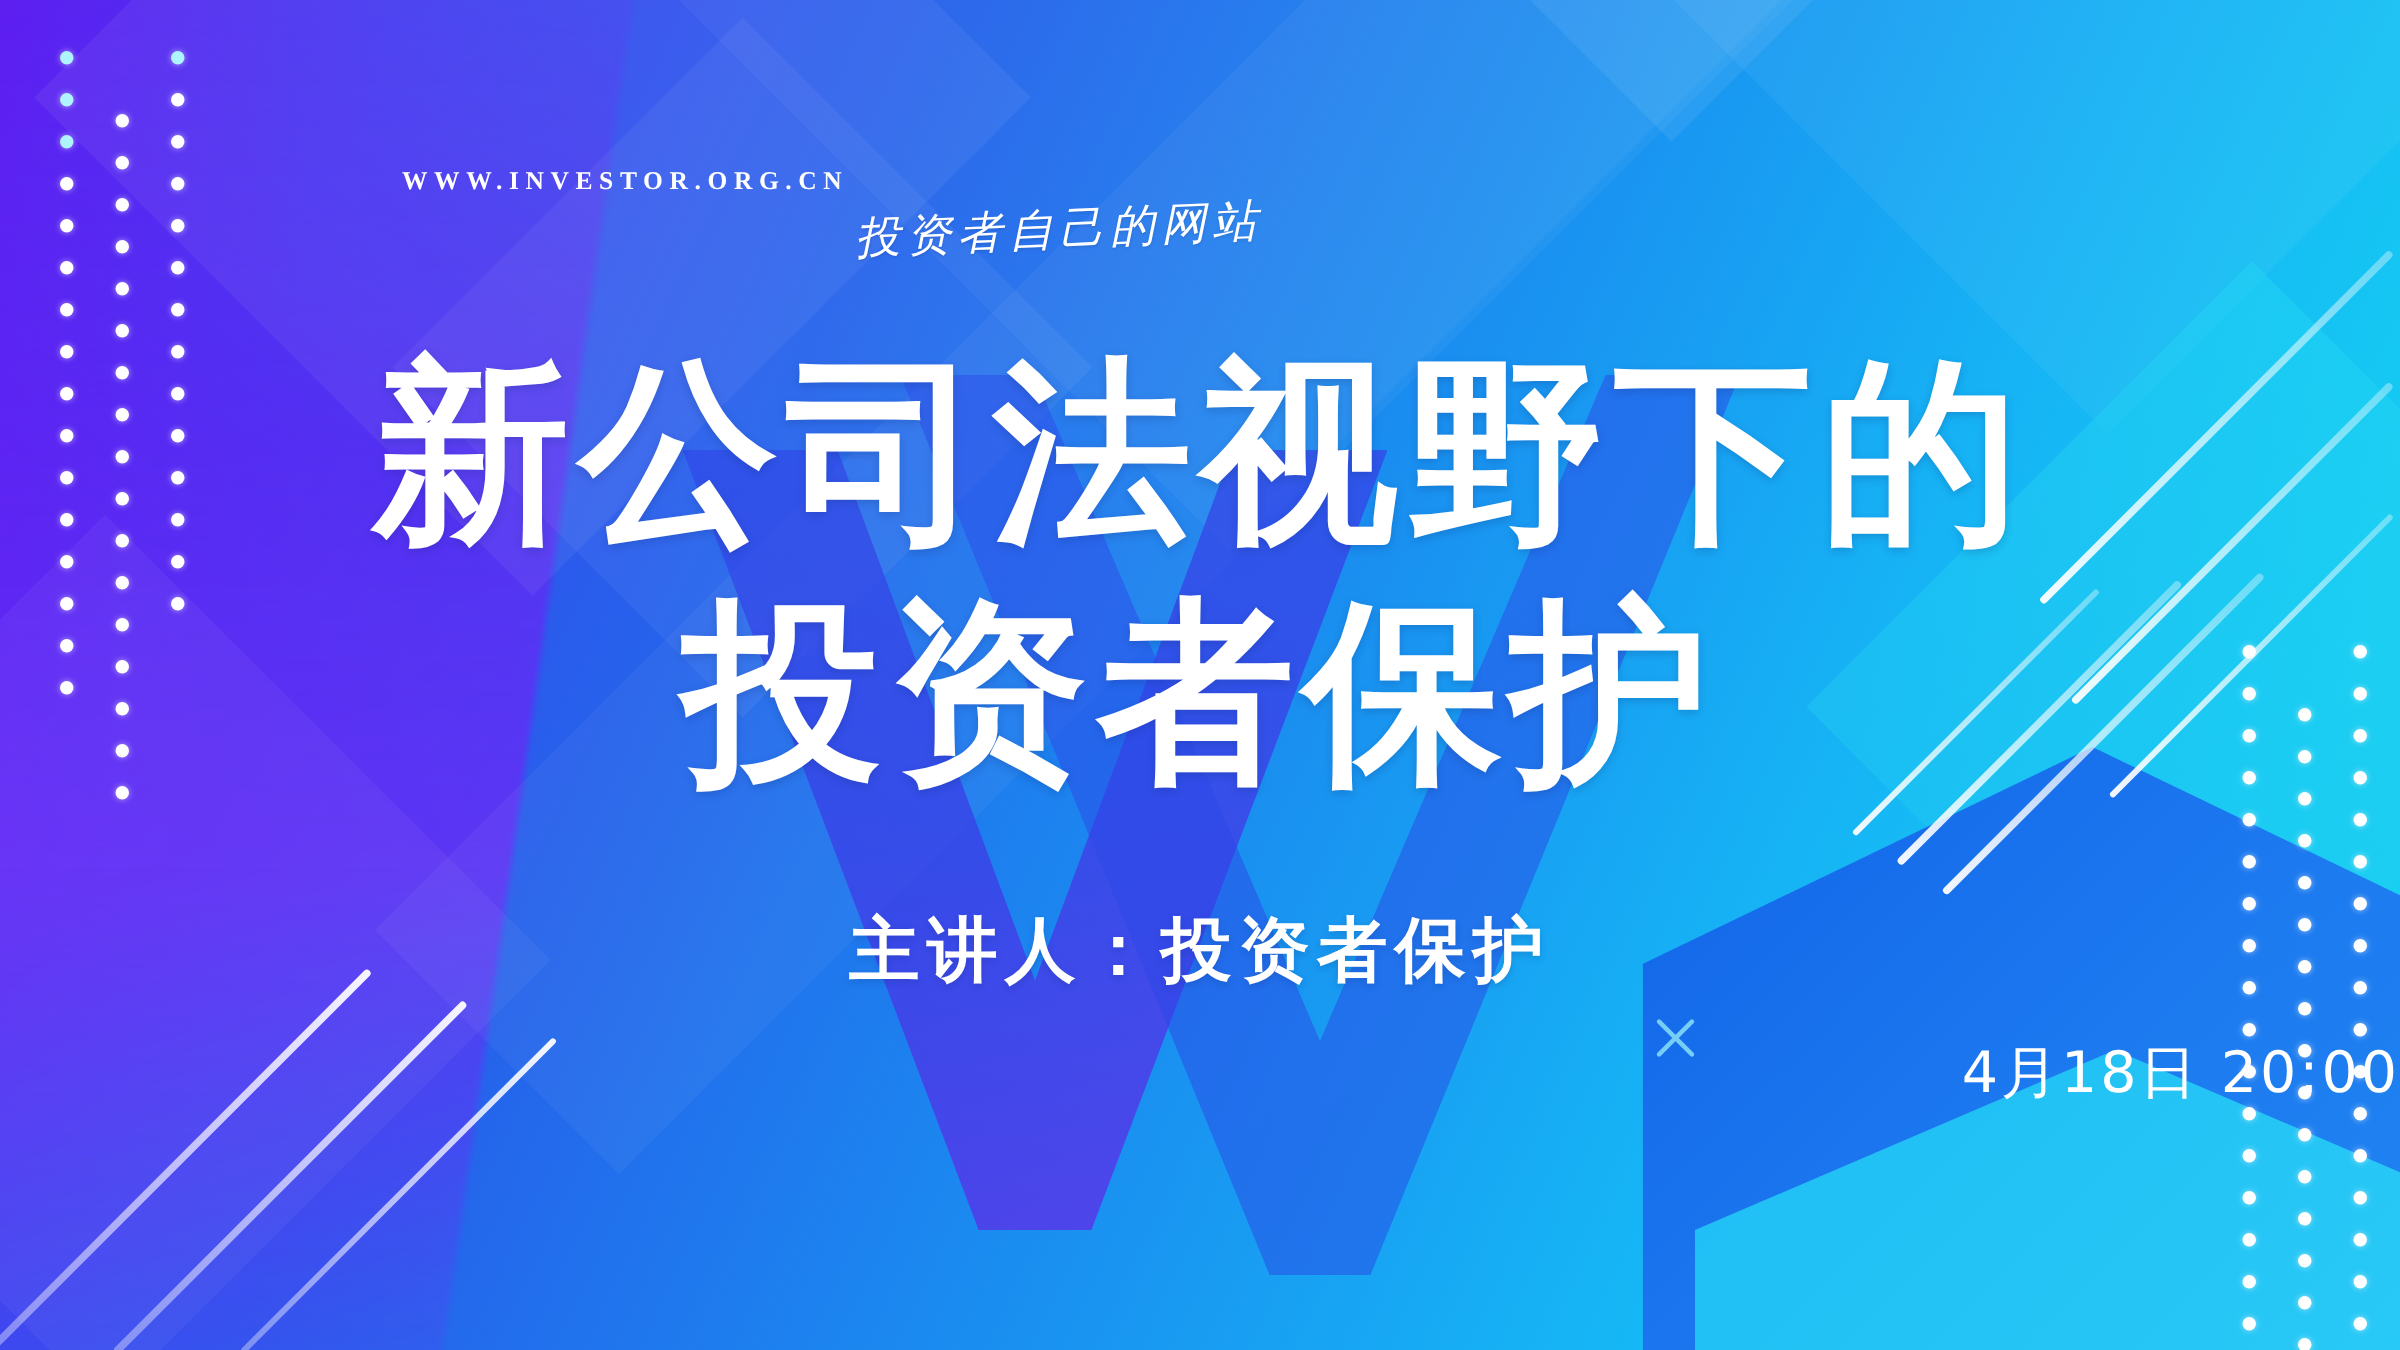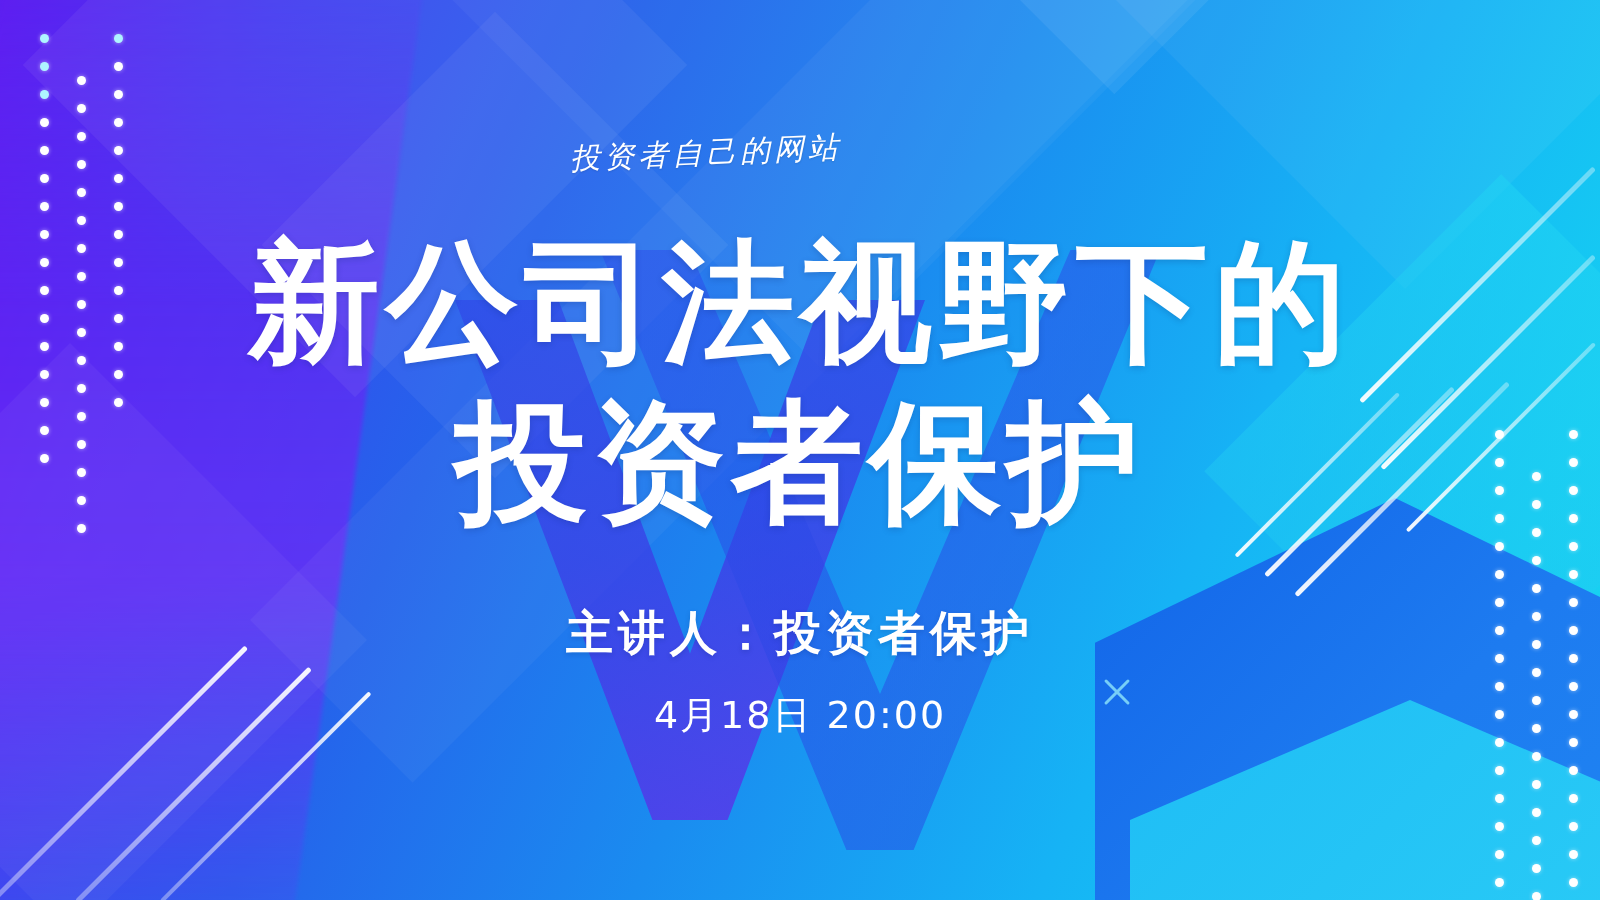--- a/index.html
+++ b/index.html
@@ -98,21 +98,21 @@
   .title-l1{top:236px;font-size:132px;}
   .title-l2{top:396px;font-size:132px;}
 
   .speaker{
     position:absolute;left:0;right:0;top:602px;text-align:center;color:#fff;
     font-family:"DejaVu Sans","Liberation Sans",sans-serif;font-weight:bold;
     font-size:47px;letter-spacing:5px;
     text-shadow:0 2px 5px rgba(12,40,110,.2);
   }
   .datetime{
-    position:absolute;left:0;right:0;top:690px;text-align:center;color:#fff;
+    position:absolute;left:0;right:0;top:690px;text-align:right;color:#fff;
     font-family:"DejaVu Sans","Liberation Sans",sans-serif;
     font-size:38px;letter-spacing:2px;
   }
   .cross{
     position:absolute;left:1100px;top:675px;width:34px;height:34px;opacity:.8;
   }
   .cross:before,.cross:after{
     content:"";position:absolute;left:50%;top:0;width:3px;height:34px;
     background:#8fe7fb;border-radius:2px;
   }
@@ -254,20 +254,21 @@
         <div class="dot" style="left: 1569px; top: 738px;"></div>
         <div class="dot" style="left: 1569px; top: 766px;"></div>
         <div class="dot" style="left: 1569px; top: 794px;"></div>
         <div class="dot" style="left: 1569px; top: 822px;"></div>
         <div class="dot" style="left: 1569px; top: 850px;"></div>
         <div class="dot" style="left: 1569px; top: 878px;"></div>
       </div>
   </div>
 
   <div class="logo-block">
+    <div class="logo-url">WWW.INVESTOR.ORG.CN</div>
   </div>
   <div class="tagline">投资者自己的网站</div>
 
   <div class="title title-l1">新公司法视野下的</div>
   <div class="title title-l2">投资者保护</div>
 
   <div class="speaker">主讲人：投资者保护</div>
   <div class="datetime">4月18日 20:00</div>
 
   <div class="cross"></div>

